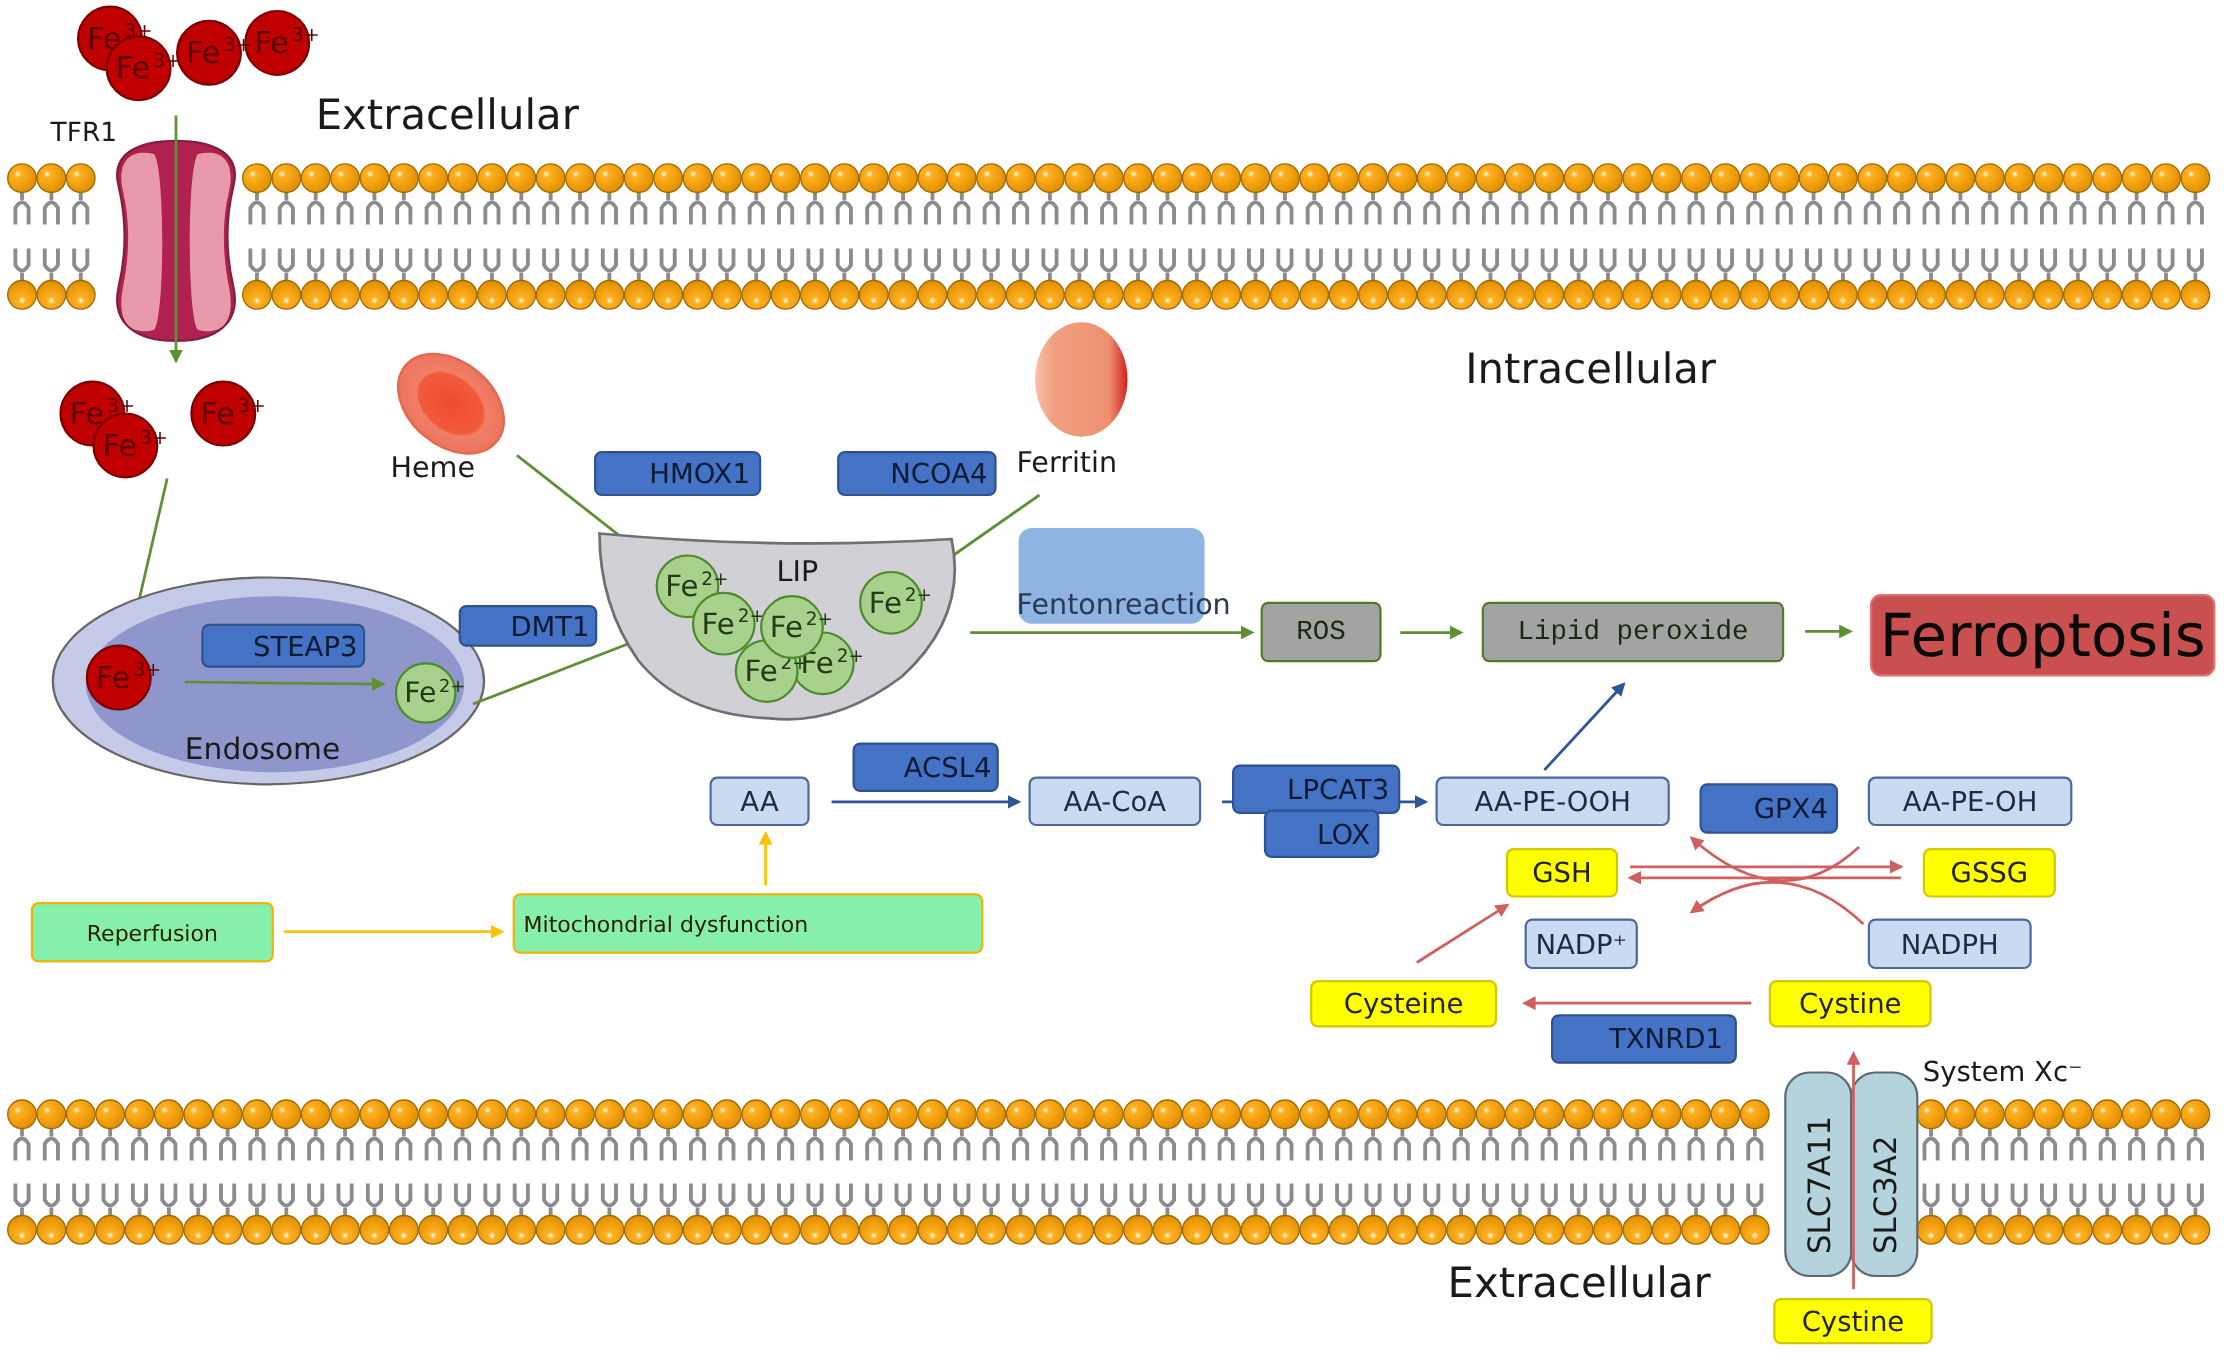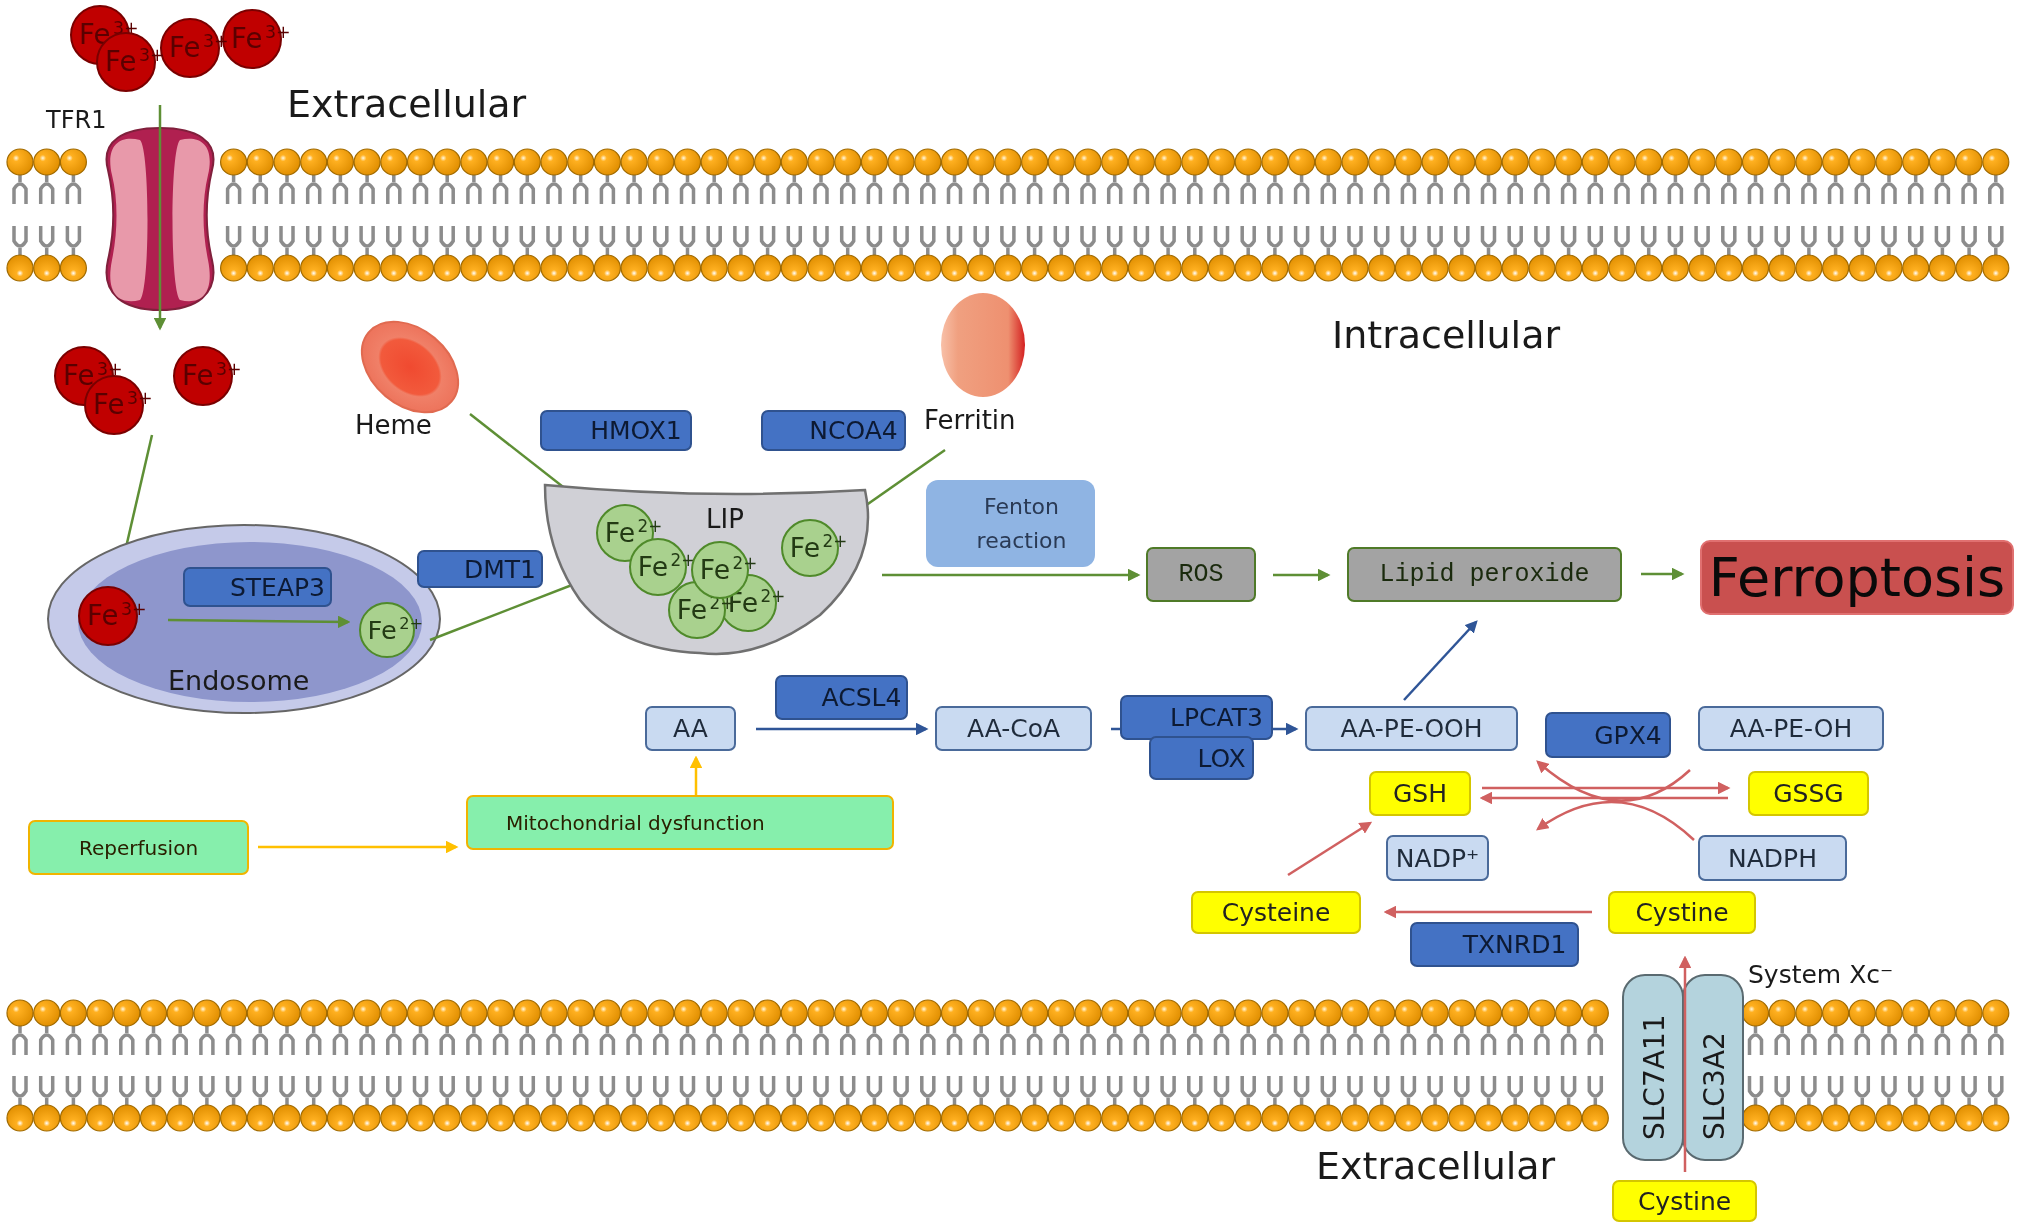--- a/index.html
+++ b/index.html
@@ -7,22 +7,22 @@
   #canvas { position:absolute; left:0; top:0; }
   .lbl { font-family:"DejaVu Sans", sans-serif; fill:#1a1a1a; }
   .box { position:absolute; box-sizing:border-box; display:flex; align-items:center; justify-content:center;
          font-family:"DejaVu Sans", sans-serif; border-radius:7px; white-space:nowrap; color:#1b2433; }
   .enzyme { background:#4472c4; border:2px solid #2f528f; font-size:25px; color:#0d1a33;padding-left:40px; }
   .metab  { background:#c9daf1; border:2px solid #4a6a9a; font-size:25px; color:#1f2b3b; }
   .thiol  { background:#ffff00; border:2px solid #d4c600; font-size:25px; color:#222; }
   .green  { background:#a3a3a3; border:2px solid #4f7a28; font-size:25px; color:#1a2a0d;font-family:Liberation Mono, monospace; }
   .yellowbox { background:#86efac; border:2px solid #f0b400; font-size:20px; color:#2a2000; }
   .ferro { background:#c9504f; border:2px solid #e07070; font-size:54px; color:#0a0a0a; border-radius:10px; }
-  .fenton { background:#8fb4e3; border:none; font-size:22px; color:#2a3a55; border-radius:12px;
-            flex-direction:column; align-items:center; padding-left:22px; line-height:34px; }
+  .fenton { background:#8fb4e3; border:none; font-size:26px; color:#2a3a55; border-radius:12px;
+            flex-direction:row; align-items:flex-end; padding-left:22px; line-height:34px; }
 </style>
 </head>
 <body>
 
 <svg id="canvas" width="2031" height="1231" viewBox="0 0 2031 1231">
   <defs>
     <radialGradient id="headGrad" cx="35%" cy="35%" r="70%">
       <stop offset="0%" stop-color="#fff8e0"></stop>
       <stop offset="18%" stop-color="#ffb020"></stop>
       <stop offset="100%" stop-color="#e08e00"></stop>
@@ -1077,13 +1077,13 @@
 <div class="box thiol" style="left:1369px;top:771px;width:102px;height:45px;">GSH</div>
 <div class="box thiol" style="left:1748px;top:771px;width:121px;height:45px;">GSSG</div>
 <div class="box metab" style="left:1386px;top:835px;width:103px;height:46px;">NADP⁺</div>
 <div class="box metab" style="left:1698px;top:835px;width:149px;height:46px;">NADPH</div>
 <div class="box thiol" style="left:1191px;top:891px;width:170px;height:43px;">Cysteine</div>
 <div class="box thiol" style="left:1608px;top:891px;width:148px;height:43px;">Cystine</div>
 <div class="box enzyme" style="left:1410px;top:922px;width:169px;height:45px;">TXNRD1</div>
 <div class="box thiol" style="left:1612px;top:1180px;width:145px;height:42px;">Cystine</div>
 
 <div class="box yellowbox" style="left:28px;top:820px;width:221px;height:55px;">Reperfusion</div>
-<div class="box yellowbox" style="left:466px;top:795px;width:428px;height:55px;justify-content:flex-start;padding-left:38px;">Mitochondrial dysfunction</div>
+<div class="box yellowbox" style="left:466px;top:812px;width:428px;height:55px;justify-content:flex-start;padding-left:8px;">Mitochondrial dysfunction</div>
 
 </body></html>

